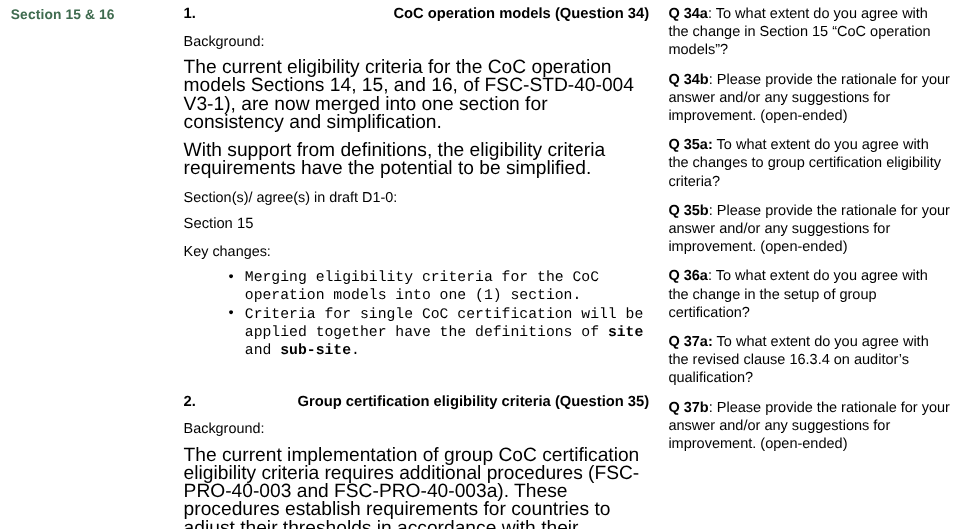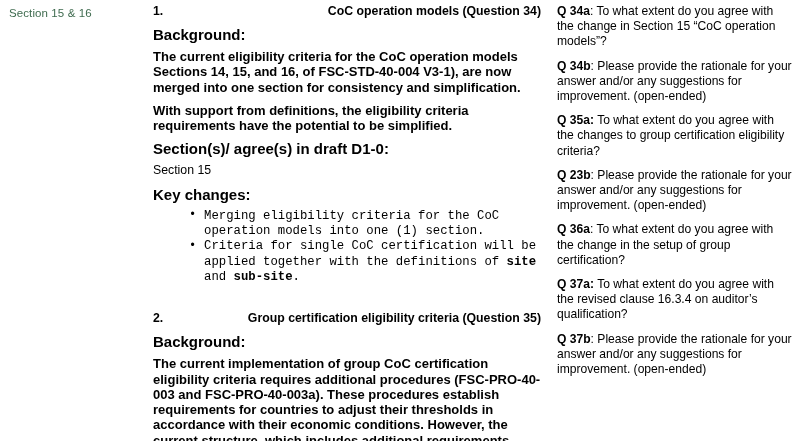--- a/index.html
+++ b/index.html
@@ -47,21 +47,21 @@
   .col-questions {
     width: 249px;
     flex: 0 0 249px;
     box-sizing: border-box;
     padding: 4px 8px 0 6px;
   }
 
   
   .section-label {
     font-size: 11.5px;
-    font-weight: normal;
+    font-weight: bold;
     color: #3f6b4f;
     line-height: 14px;
     letter-spacing: 0.1px;
   }
 
   
   .num-heading {
     font-size: 12.3px;
     font-weight: bold;
     line-height: 15px;
@@ -71,32 +71,31 @@
   }
   .num-heading .num {
     flex: 0 0 22px;
   }
   .num-heading .htext {
     flex: 1 1 auto;
     text-align: right;
   }
 
   .sub-heading {
-    font-size: 15px;
-    font-weight: bold;
+    font-size: 12px;
+    font-weight: normal;
     line-height: 15px;
     margin: 0 0 7px 0;
   }
 
   .para {
-    font-size: 13px;
+    font-size: 16px;
     line-height: 15.3px;
     margin: 0 0 8px 0;
     text-align: left;
-    font-weight: bold;
   }
 
   .plain-line {
     font-size: 12.3px;
     line-height: 15.3px;
     margin: 0 0 8px 0;
   }
 
   ul.bullets {
     margin: 0 0 0 0;
@@ -152,35 +151,35 @@
           <span class="htext">CoC operation models (Question 34)</span>
         </div>
         <div class="sub-heading">Background:</div>
         <p class="para">The current eligibility criteria for the CoC operation models Sections 14, 15, and 16, of FSC-STD-40-004 V3-1), are now merged into one section for consistency and simplification.</p>
         <p class="para">With support from definitions, the eligibility criteria requirements have the potential to be simplified.</p>
         <div class="sub-heading">Section(s)/ agree(s) in draft D1-0:</div>
         <div class="plain-line">Section 15</div>
         <div class="sub-heading">Key changes:</div>
         <ul class="bullets">
           <li><span>Merging eligibility criteria for the CoC operation models into one (1) section.</span></li>
-          <li><span>Criteria for single CoC certification will be applied together with the definitions of </span><b>site</b><span> and </span><b>sub-site</b><span>.</span></li>
+          <li><span>Criteria for single CoC certification will be applied together have the definitions of </span><b>site</b><span> and </span><b>sub-site</b><span>.</span></li>
         </ul>
         <div class="gap-between-sections"></div>
         <div class="num-heading">
           <span class="num">2.</span>
           <span class="htext">Group certification eligibility criteria (Question 35)</span>
         </div>
         <div class="sub-heading">Background:</div>
         <p class="para">The current implementation of group CoC certification eligibility criteria requires additional procedures (FSC-PRO-40-003 and FSC-PRO-40-003a). These procedures establish requirements for countries to adjust their thresholds in accordance with their economic conditions. However, the current structure, which includes additional requirements outside of the standard CoC certification process, adds complexity to the system. The discrepancies in group certification eligibility criteria across different countries may pose a risk to market competitiveness.</p>
       </div>
 
     <div class="col-questions" id="questions-column">
         <p class="question"><span class="qlabel">Q 34a</span><span>:</span><span> To what extent do you agree with the change in Section 15 “CoC operation models”?</span></p>
         <p class="question"><span class="qlabel">Q 34b</span><span>:</span><span> Please provide the rationale for your answer and/or any suggestions for improvement.  (open-ended)</span></p>
         <p class="question"><span class="qlabel">Q 35a:</span><span> To what extent do you agree with the changes to group certification eligibility criteria?</span></p>
-        <p class="question"><span class="qlabel">Q 23b</span><span>:</span><span> Please provide the rationale for your answer and/or any suggestions for improvement.  (open-ended)</span></p>
+        <p class="question"><span class="qlabel">Q 35b</span><span>:</span><span> Please provide the rationale for your answer and/or any suggestions for improvement.  (open-ended)</span></p>
         <p class="question"><span class="qlabel">Q 36a</span><span>:</span><span> To what extent do you agree with the change in the setup of group certification?</span></p>
         <p class="question"><span class="qlabel">Q 37a:</span><span> To what extent do you agree with the revised clause 16.3.4 on auditor’s qualification?</span></p>
         <p class="question"><span class="qlabel">Q 37b</span><span>:</span><span> Please provide the rationale for your answer and/or any suggestions for improvement.  (open-ended)</span></p>
       </div>
 
   </div>
 </div>
 
 </body></html>

